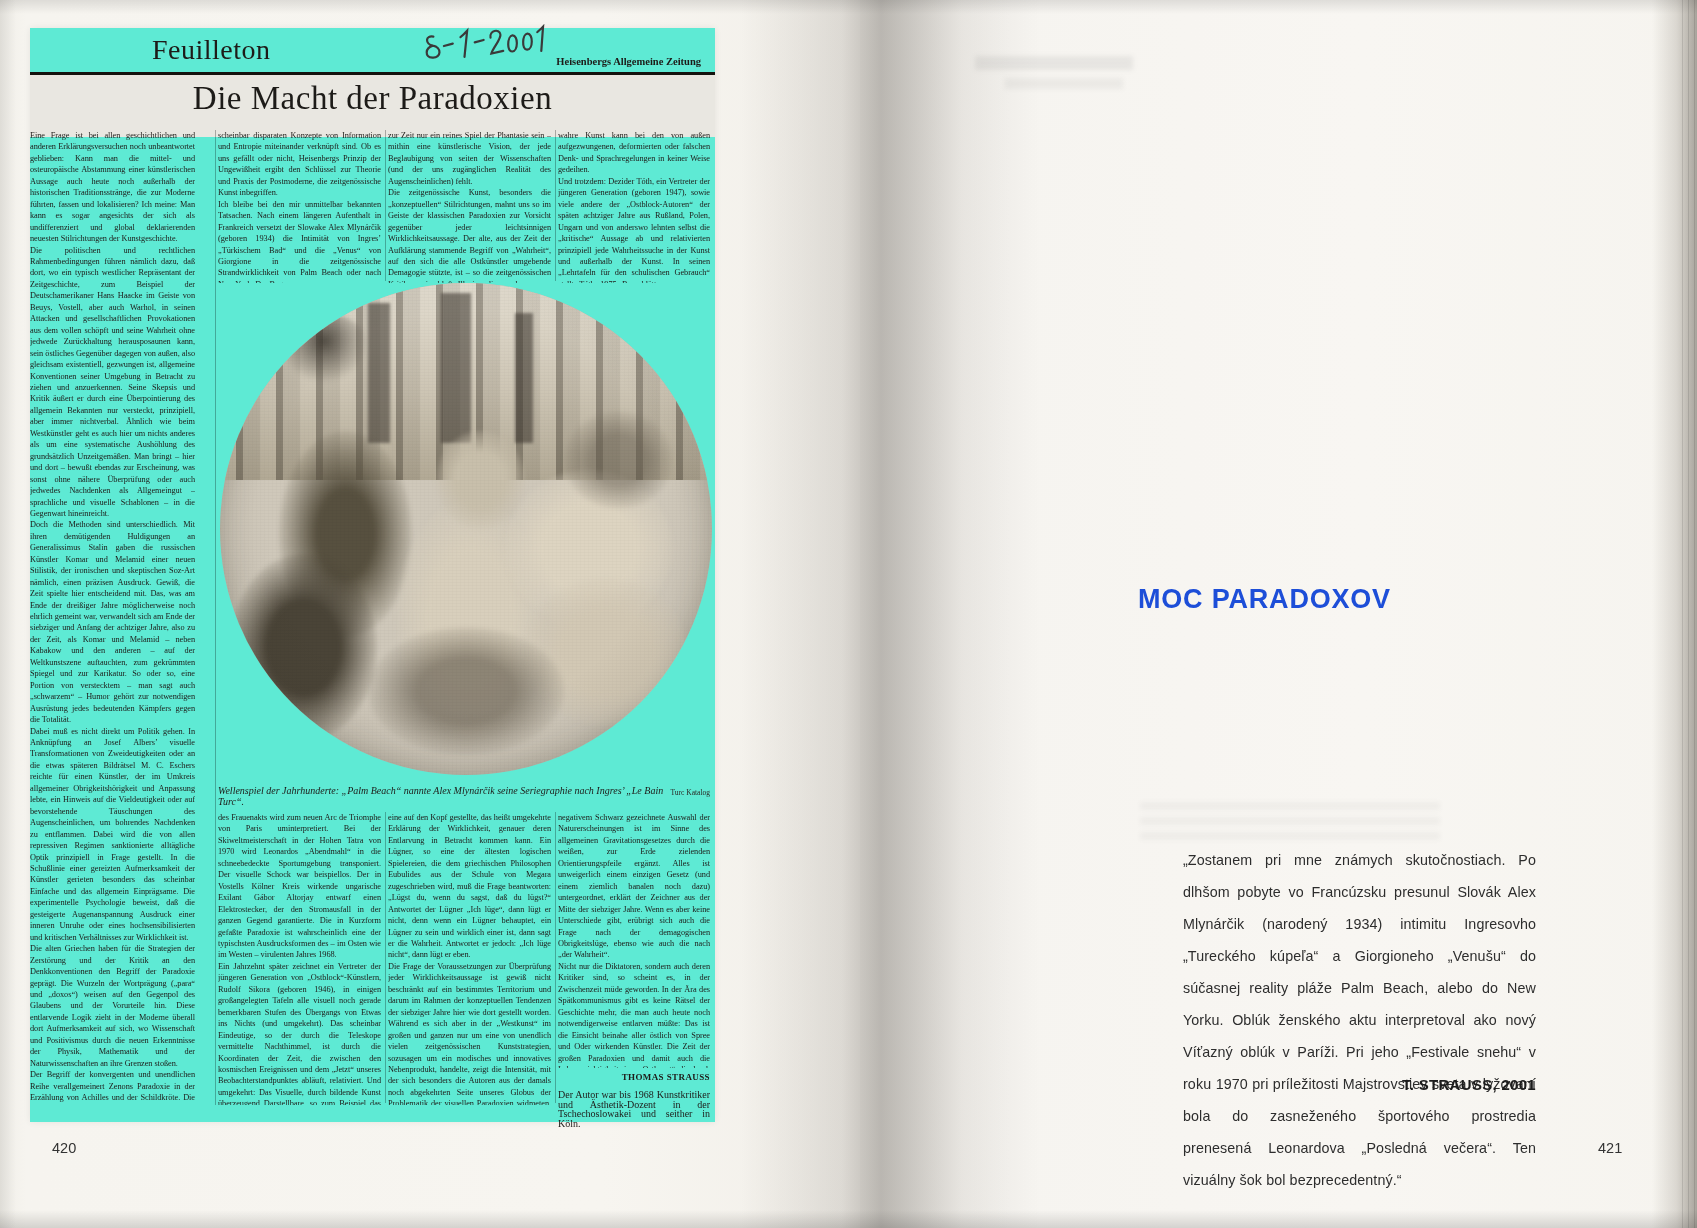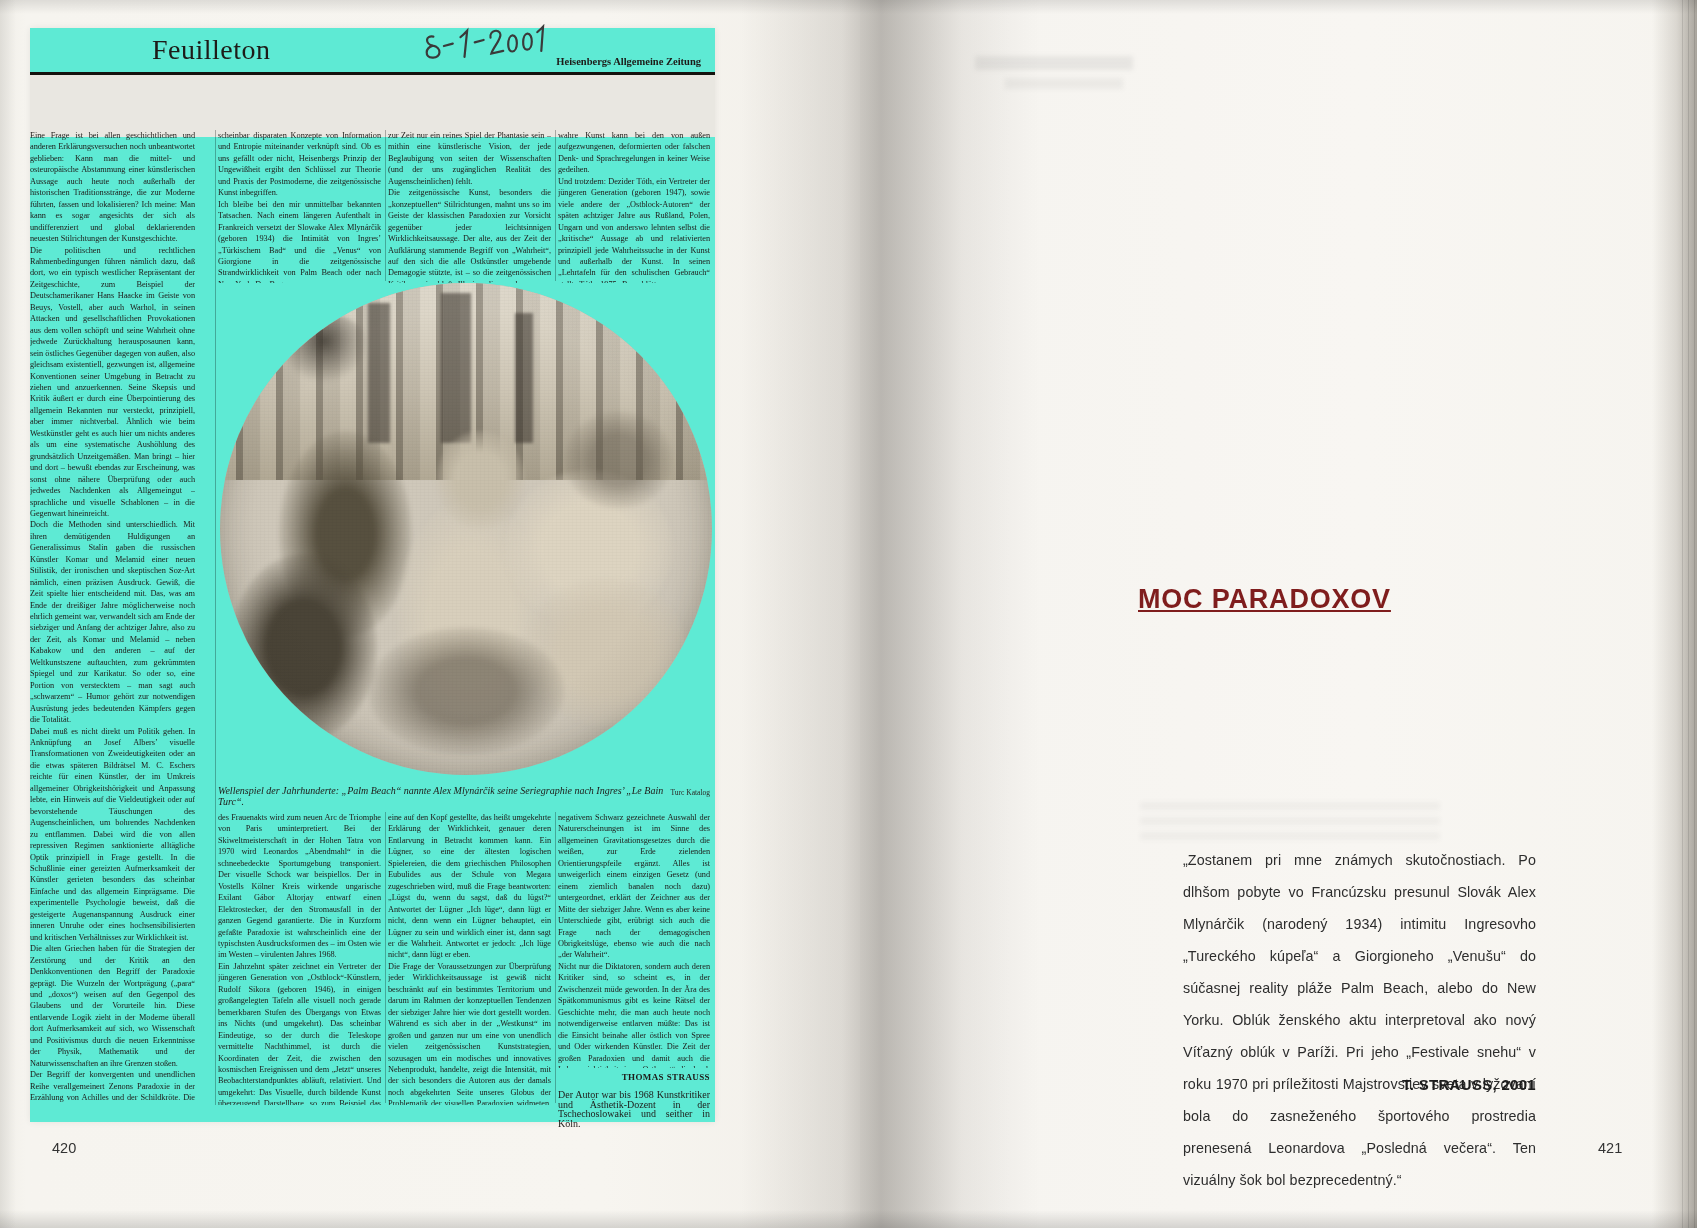--- a/index.html
+++ b/index.html
@@ -83,21 +83,21 @@
   .f-shade1{left:30%;top:70%;width:40%;height:26%;background:radial-gradient(ellipse,rgba(92,84,70,.6) 35%,rgba(92,84,70,0) 75%);}
   .f-shade2{left:70%;top:26%;width:22%;height:20%;background:radial-gradient(ellipse,rgba(100,92,78,.5) 35%,rgba(100,92,78,0) 75%);}
   .pc-grain{position:absolute;inset:0;opacity:.35;
     background:repeating-linear-gradient(0deg,rgba(0,0,0,.05) 0 1px,transparent 1px 3px),
                repeating-linear-gradient(90deg,rgba(0,0,0,.04) 0 1px,transparent 1px 4px);}
   .pc-vignette{position:absolute;inset:0;border-radius:50%;
     background:radial-gradient(circle at 50% 46%,rgba(0,0,0,0) 55%,rgba(40,34,26,.16) 100%);}
 
   
   .moc-heading{position:absolute;left:1138px;top:584px;margin:0;
-    font-family:"Liberation Sans",sans-serif;font-size:27px;font-weight:700;letter-spacing:.8px;color:#7f1d1d;text-decoration:underline;}
+    font-family:"Liberation Sans",sans-serif;font-size:27px;font-weight:700;letter-spacing:.8px;color:#1d4ed8;}
   .quote{position:absolute;left:1183px;top:844px;width:353px;margin:0;
     font-family:"Liberation Sans",sans-serif;font-size:14.3px;line-height:32px;
     text-align:justify;color:#2d2d2d;letter-spacing:.1px;}
   .attrib{position:absolute;left:1183px;top:1076px;width:353px;text-align:right;
     font-family:"Liberation Sans",sans-serif;font-size:15px;font-weight:700;color:#1c1c1c;letter-spacing:.3px;}
   .pageno{position:absolute;font-family:"Liberation Sans",sans-serif;font-size:14.5px;color:#333;}
   .pn-left{left:52px;top:1140px;}
   .pn-right{left:1598px;top:1140px;}
 
   .ghost{position:absolute;pointer-events:none;filter:blur(2.5px);}
@@ -125,20 +125,21 @@
       <path class="hand-path" d="M73 14 C72 7 82 5 83 11 C84 16 75 24 73 30 L85 28"></path>
       <path class="hand-path" d="M95 13 C90 13 88 29 94 29 C100 29 101 13 95 13"></path>
       <path class="hand-path" d="M110 12 C105 12 103 28 109 28 C115 28 116 12 110 12"></path>
       <path class="hand-path" d="M120 11 C122 9 124 8 126 6 L123 30"></path>
     </svg>
 
     <div class="masthead-paper">Heisenbergs Allgemeine Zeitung</div>
     <div class="mast-rule"></div>
 
     <div class="titleband"></div>
+    <h1 class="headline">Die Macht der Paradoxien</h1>
 
     <div class="col col1 ml">Eine Frage ist bei allen geschichtlichen und anderen Erklärungsversuchen noch unbeantwortet geblieben: Kann man die mittel- und osteuropäische Abstammung einer künstlerischen Aussage auch heute noch außerhalb der historischen Traditionsstränge, die zur Moderne führten, fassen und lokalisieren? Ich meine: Man kann es sogar angesichts der sich als undifferenziert und global deklarierenden neuesten Stilrichtungen der Kunstgeschichte.
 Die politischen und rechtlichen Rahmenbedingungen führen nämlich dazu, daß dort, wo ein typisch westlicher Repräsentant der Zeitgeschichte, zum Beispiel der Deutschamerikaner Hans Haacke im Geiste von Beuys, Vostell, aber auch Warhol, in seinen Attacken und gesellschaftlichen Provokationen aus dem vollen schöpft und seine Wahrheit ohne jedwede Zurückhaltung herausposaunen kann, sein östliches Gegenüber dagegen von außen, also gleichsam existentiell, gezwungen ist, allgemeine Konventionen seiner Umgebung in Betracht zu ziehen und anzuerkennen. Seine Skepsis und Kritik äußert er durch eine Überpointierung des allgemein Bekannten nur versteckt, prinzipiell, aber immer nichtverbal. Ähnlich wie beim Westkünstler geht es auch hier um nichts anderes als um eine systematische Aushöhlung des grundsätzlich Unzeitgemäßen. Man bringt – hier und dort – bewußt ebendas zur Erscheinung, was sonst ohne nähere Überprüfung oder auch jedwedes Nachdenken als Allgemeingut – sprachliche und visuelle Schablonen – in die Gegenwart hineinreicht.
 Doch die Methoden sind unterschiedlich. Mit ihren demütigenden Huldigungen an Generalissimus Stalin gaben die russischen Künstler Komar und Melamid einer neuen Stilistik, der ironischen und skeptischen Soz-Art nämlich, einen präzisen Ausdruck. Gewiß, die Zeit spielte hier entscheidend mit. Das, was am Ende der dreißiger Jahre möglicherweise noch ehrlich gemeint war, verwandelt sich am Ende der siebziger und Anfang der achtziger Jahre, also zu der Zeit, als Komar und Melamid – neben Kabakow und den anderen – auf der Weltkunstszene auftauchten, zum gekrümmten Spiegel und zur Karikatur. So oder so, eine Portion von verstecktem – man sagt auch „schwarzem“ – Humor gehört zur notwendigen Ausrüstung jedes bedeutenden Kämpfers gegen die Totalität.
 Dabei muß es nicht direkt um Politik gehen. In Anknüpfung an Josef Albers’ visuelle Transformationen von Zweideutigkeiten oder an die etwas späteren Bildrätsel M. C. Eschers reichte für einen Künstler, der im Umkreis allgemeiner Obrigkeitshörigkeit und Anpassung lebte, ein Hinweis auf die Vieldeutigkeit oder auf bevorstehende Täuschungen des Augenscheinlichen, um bohrendes Nachdenken zu entflammen. Dabei wird die von allen repressiven Regimen sanktionierte alltägliche Optik prinzipiell in Frage gestellt. In die Schußlinie einer gereizten Aufmerksamkeit der Künstler gerieten besonders das scheinbar Einfache und das allgemein Einprägsame. Die experimentelle Psychologie beweist, daß die gesteigerte Augenanspannung Ausdruck einer inneren Unruhe oder eines hochsensibilisierten und kritischen Verhältnisses zur Wirklichkeit ist.
 Die alten Griechen haben für die Strategien der Zerstörung und der Kritik an den Denkkonventionen den Begriff der Paradoxie geprägt. Die Wurzeln der Wortprägung („para“ und „doxos“) weisen auf den Gegenpol des Glaubens und der Vorurteile hin. Diese entlarvende Logik zieht in der Moderne überall dort Aufmerksamkeit auf sich, wo Wissenschaft und Positivismus durch die neuen Erkenntnisse der Physik, Mathematik und der Naturwissenschaften an ihre Grenzen stoßen.
 Der Begriff der konvergenten und unendlichen Reihe verallgemeinert Zenons Paradoxie in der Erzählung von Achilles und der Schildkröte. Die Entdeckung des Welle-Teilchen-Dualismus des Lichts machte eine neue Untersuchung der deterministischen Kausalität der eigentlichen Grundlagen der Wissenschaftsphilosophie unumgänglich und führte zur modernen Quantentheorie. Die Paradoxie des Maxwellschen Kobolds gab den Anstoß zu der grundlegenden Einsicht, daß die</div>
     <div class="col col2t ml">scheinbar disparaten Konzepte von Information und Entropie miteinander verknüpft sind. Ob es uns gefällt oder nicht, Heisenbergs Prinzip der Ungewißheit ergibt den Schlüssel zur Theorie und Praxis der Postmoderne, die zeitgenössische Kunst inbegriffen.
 Ich bleibe bei den mir unmittelbar bekannten Tatsachen. Nach einem längeren Aufenthalt in Frankreich versetzt der Slowake Alex Mlynárčik (geboren 1934) die Intimität von Ingres’ „Türkischem Bad“ und die „Venus“ von Giorgione in die zeitgenössische Strandwirklichkeit von Palm Beach oder nach New York. Der Bogen</div>
     <div class="col col3t ml">zur Zeit nur ein reines Spiel der Phantasie sein – mithin eine künstlerische Vision, der jede Beglaubigung von seiten der Wissenschaften (und der uns zugänglichen Realität des Augenscheinlichen) fehlt.

